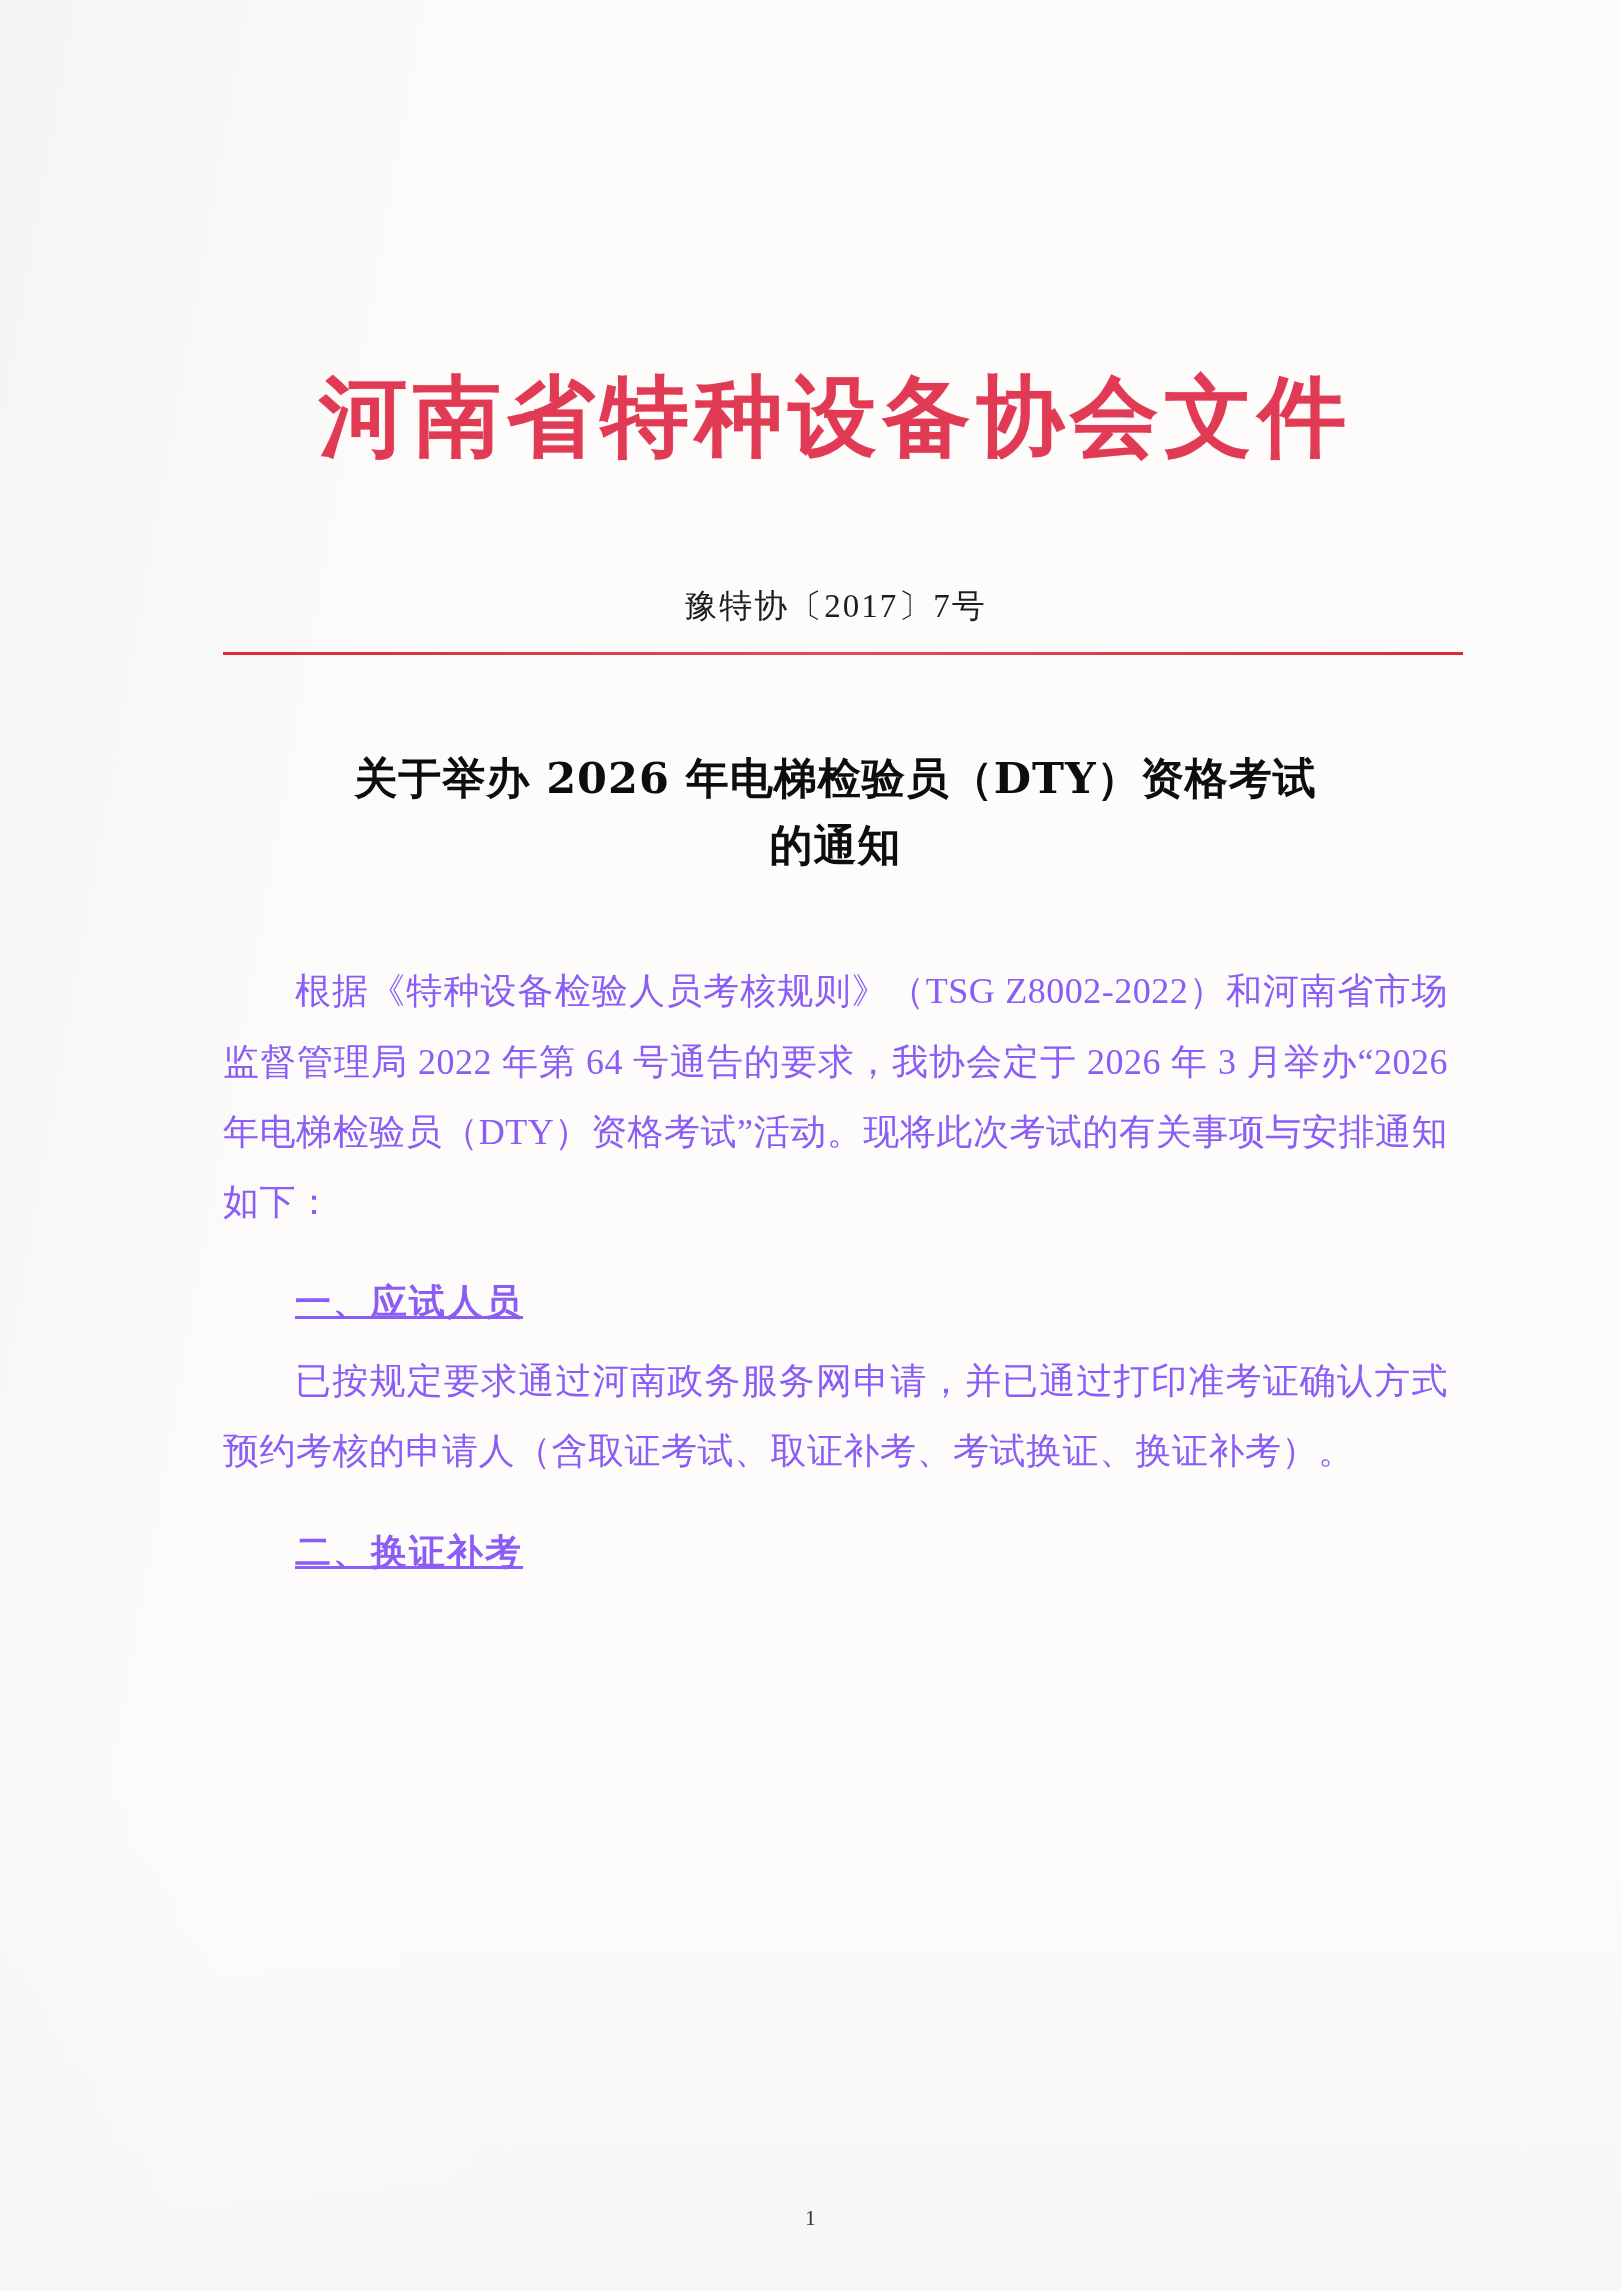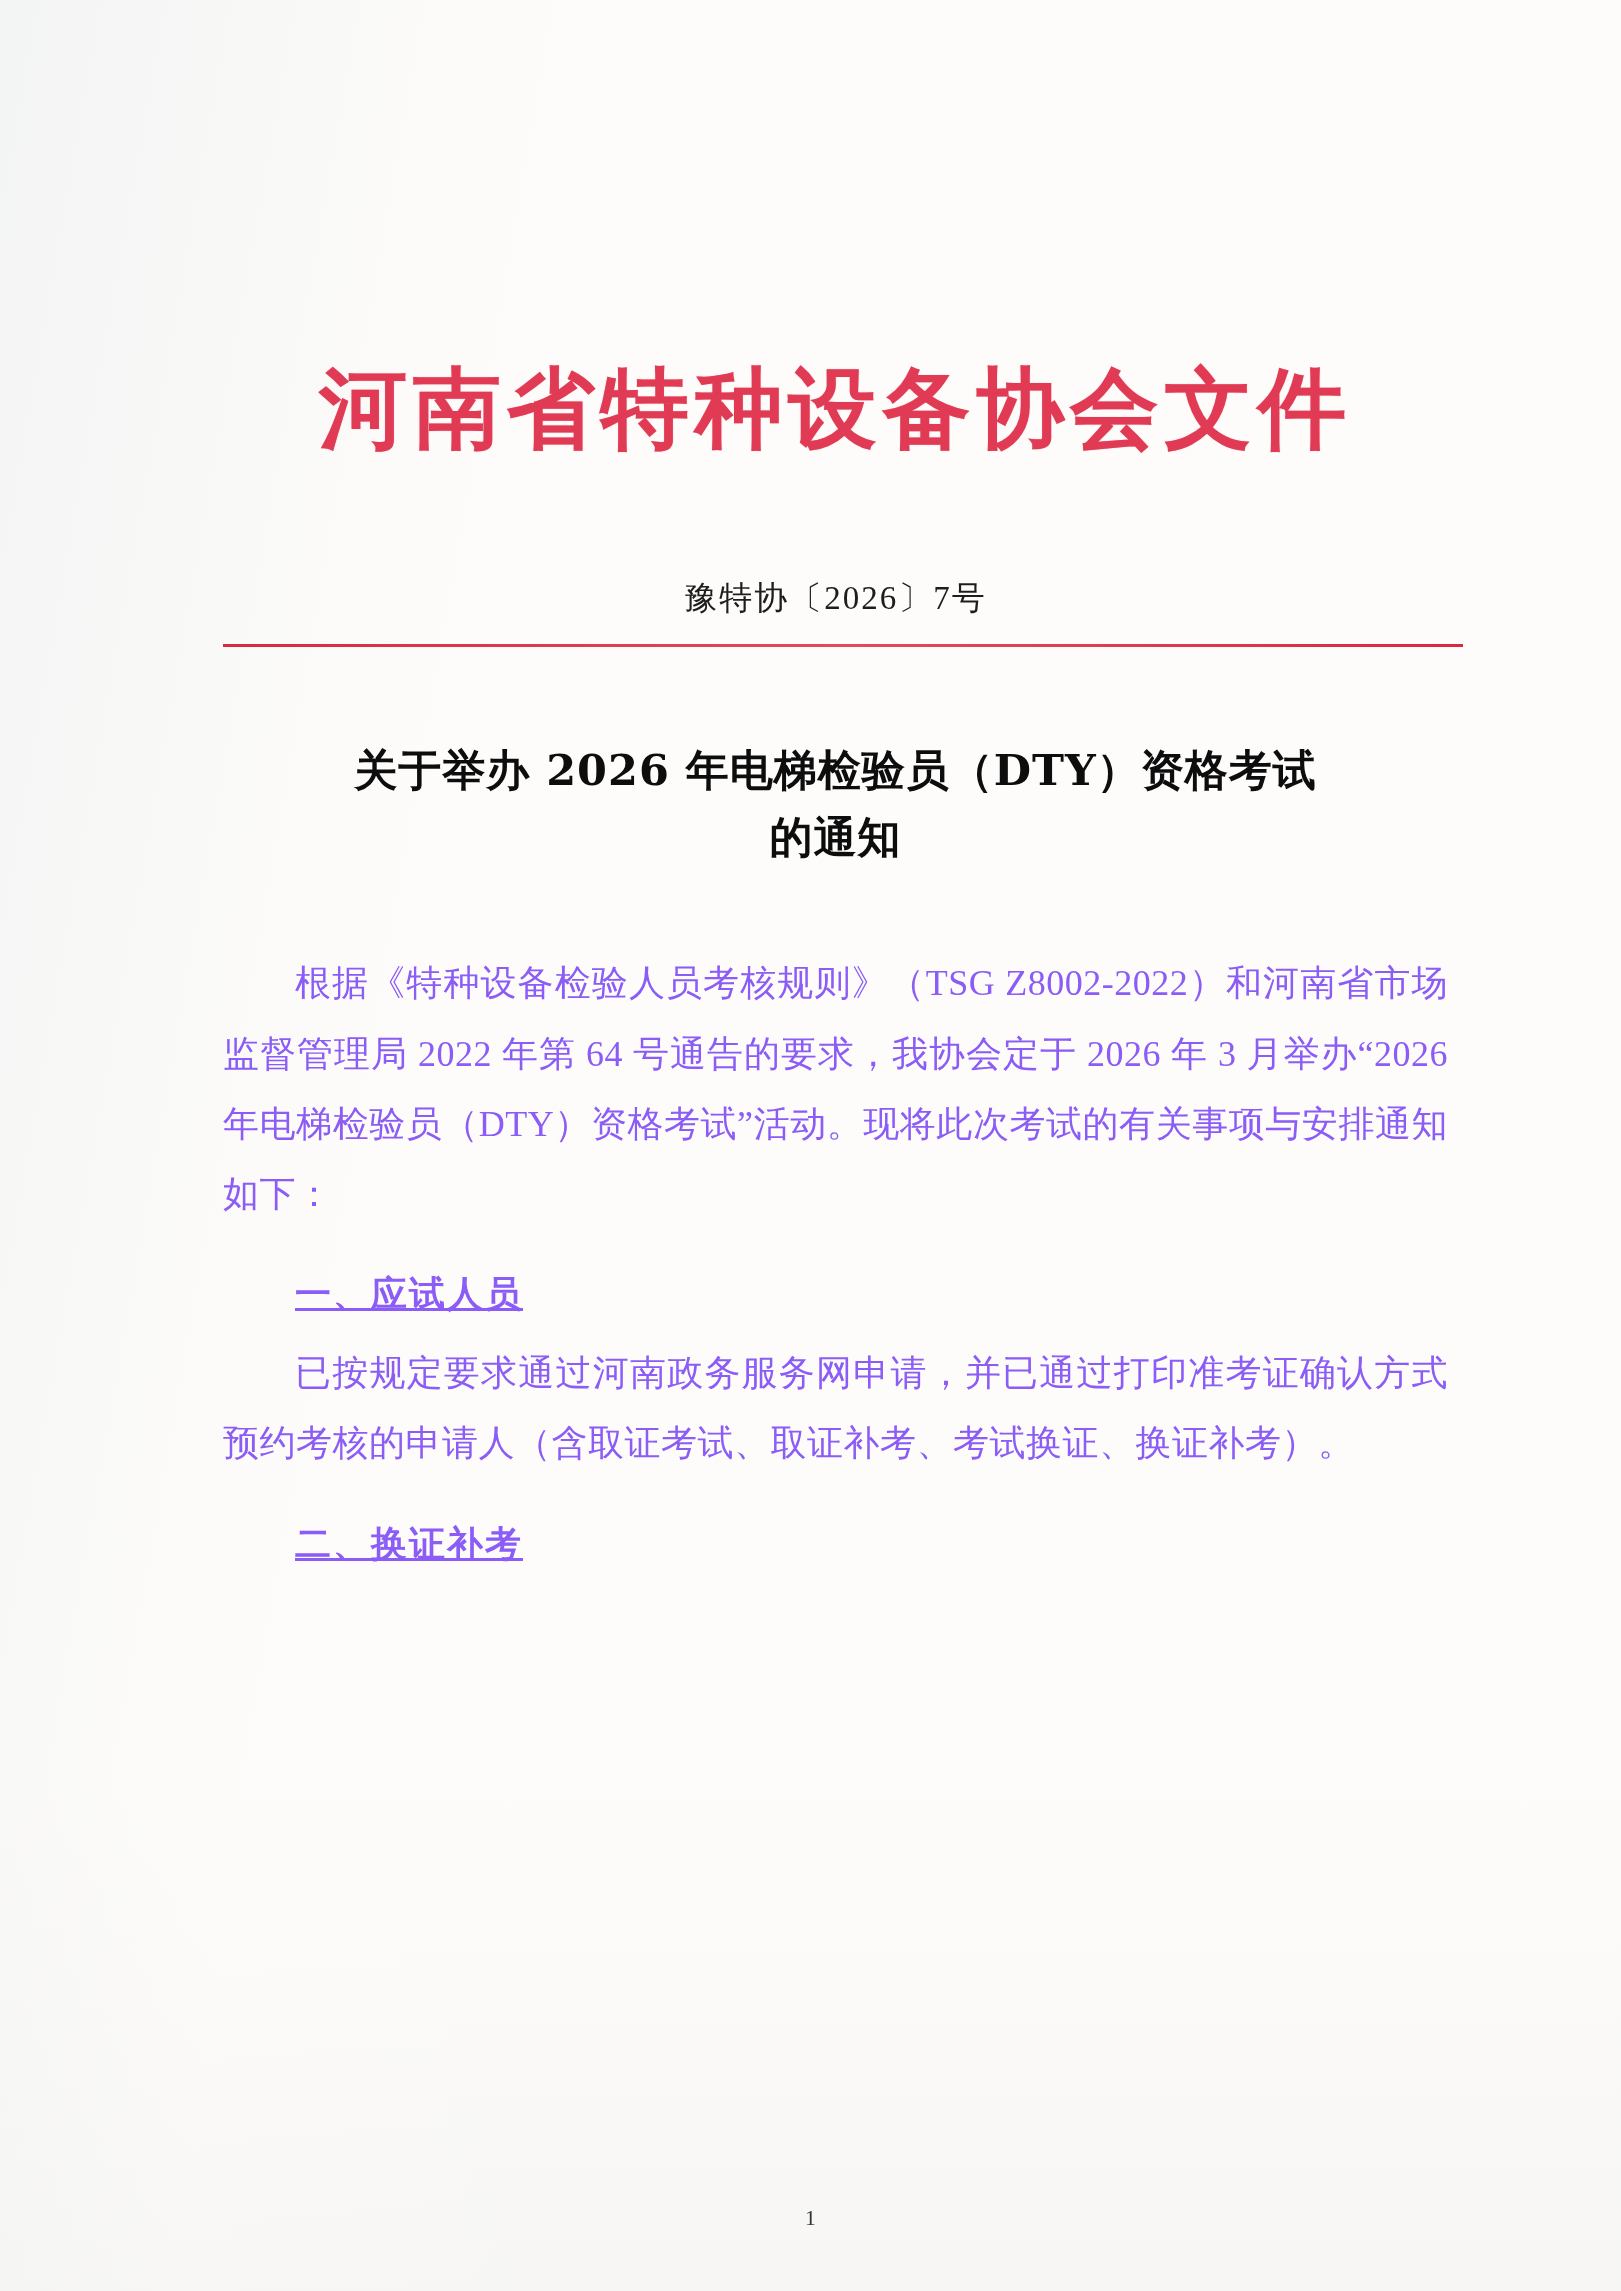--- a/index.html
+++ b/index.html
@@ -20,21 +20,21 @@
     position: absolute;
     inset: 0;
     background:
       linear-gradient(100deg, rgba(236,238,240,0.55) 0%, rgba(253,252,250,0.15) 28%, rgba(255,255,255,0) 55%),
       linear-gradient(0deg, rgba(240,240,238,0.5) 0%, rgba(255,255,255,0) 22%);
     pointer-events: none;
   }
   .content {
     position: absolute;
     left: 223px;
-    top: 0;
+    top: 8px;
     width: 1225px;
     height: 2284px;
   }
   .doc-title {
     margin-top: 361px;
     text-align: center;
     color: #e03a54;
     font-family: "DejaVu Sans", sans-serif;
     font-weight: bold;
     font-size: 88px;
@@ -99,21 +99,21 @@
 </head>
 <body>
 
 <div class="page">
   <div class="paper-tint"></div>
 
   <div class="content">
 
     <div class="doc-title">河南省特种设备协会文件</div>
 
-    <div class="doc-number">豫特协〔2026〕7号</div>
+    <div class="doc-number">豫特协〔2017〕7号</div>
 
     <div class="red-rule"></div>
 
     <div class="subject">
       <div>关于举办 2026 年电梯检验员（DTY）资格考试</div>
       <div>的通知</div>
     </div>
 
     <div class="body-text">
 

